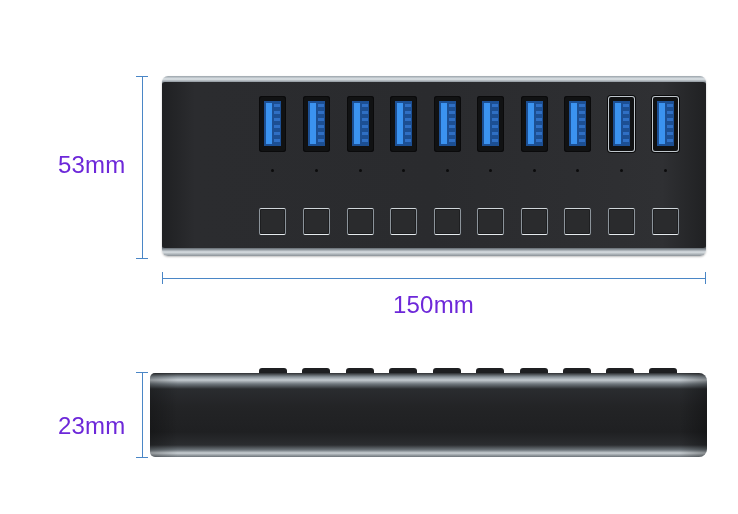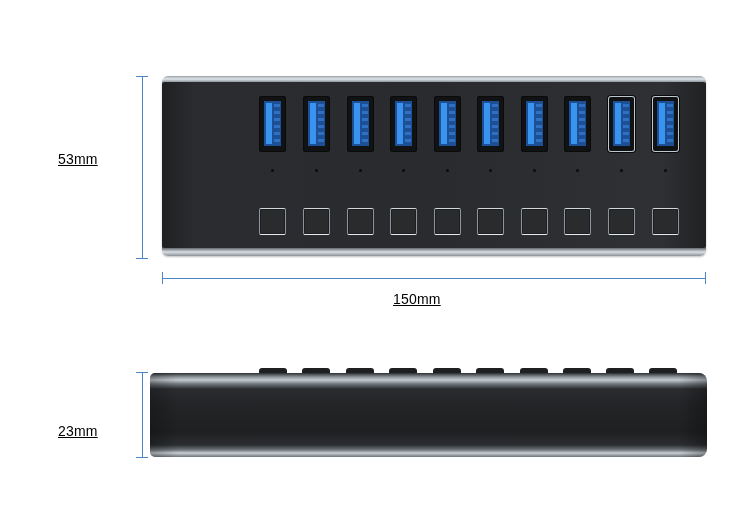--- a/index.html
+++ b/index.html
@@ -1,19 +1,19 @@
 <!DOCTYPE html>
 <html><head>
 <meta charset="utf-8">
 <style>
   * { margin: 0; padding: 0; box-sizing: border-box; }
   html, body { width: 738px; height: 514px; background: #ffffff; overflow: hidden; }
   body { position: relative; font-family: "Liberation Sans", "DejaVu Sans", sans-serif; }
 
-  .dim-label { position: absolute; color: #000000; font-size: 14px; letter-spacing: 0.2px; text-decoration: underline; }
+  .dim-label { position: absolute; color: #6d28d9; font-size: 24px; letter-spacing: 0.2px; }
   .vline { position: absolute; width: 1px; background: #4a86c6; }
   .hline { position: absolute; height: 1px; background: #4a86c6; }
   .tick-h { position: absolute; height: 1px; width: 12px; background: #4a86c6; }
   .tick-v { position: absolute; width: 1px; height: 12px; background: #4a86c6; }
 
   
   .hub-top {
     position: absolute; left: 162px; top: 76px; width: 544px; height: 180px;
     border-radius: 6px;
     background: linear-gradient(180deg,
@@ -138,21 +138,21 @@
 </div>
 
 <div class="tick-v" style="left:162px; top:272px;"></div>
 <div class="hline" style="left:162px; top:278px; width:544px;"></div>
 <div class="tick-v" style="left:705px; top:272px;"></div>
 <div class="dim-label" style="left:393px; top:291px;">150mm</div>
 
 <div class="tick-h" style="left:136px; top:372px;"></div>
 <div class="vline" style="left:142px; top:372px; height:86px;"></div>
 <div class="tick-h" style="left:136px; top:457px;"></div>
-<div class="dim-label" style="left:58px; top:423px;">23mm</div>
+<div class="dim-label" style="left:58px; top:412px;">23mm</div>
 
 <div class="nub" style="left:259px;"></div>
 <div class="nub" style="left:302px;"></div>
 <div class="nub" style="left:346px;"></div>
 <div class="nub" style="left:389px;"></div>
 <div class="nub" style="left:433px;"></div>
 <div class="nub" style="left:476px;"></div>
 <div class="nub" style="left:520px;"></div>
 <div class="nub" style="left:563px;"></div>
 <div class="nub" style="left:606px;"></div>

